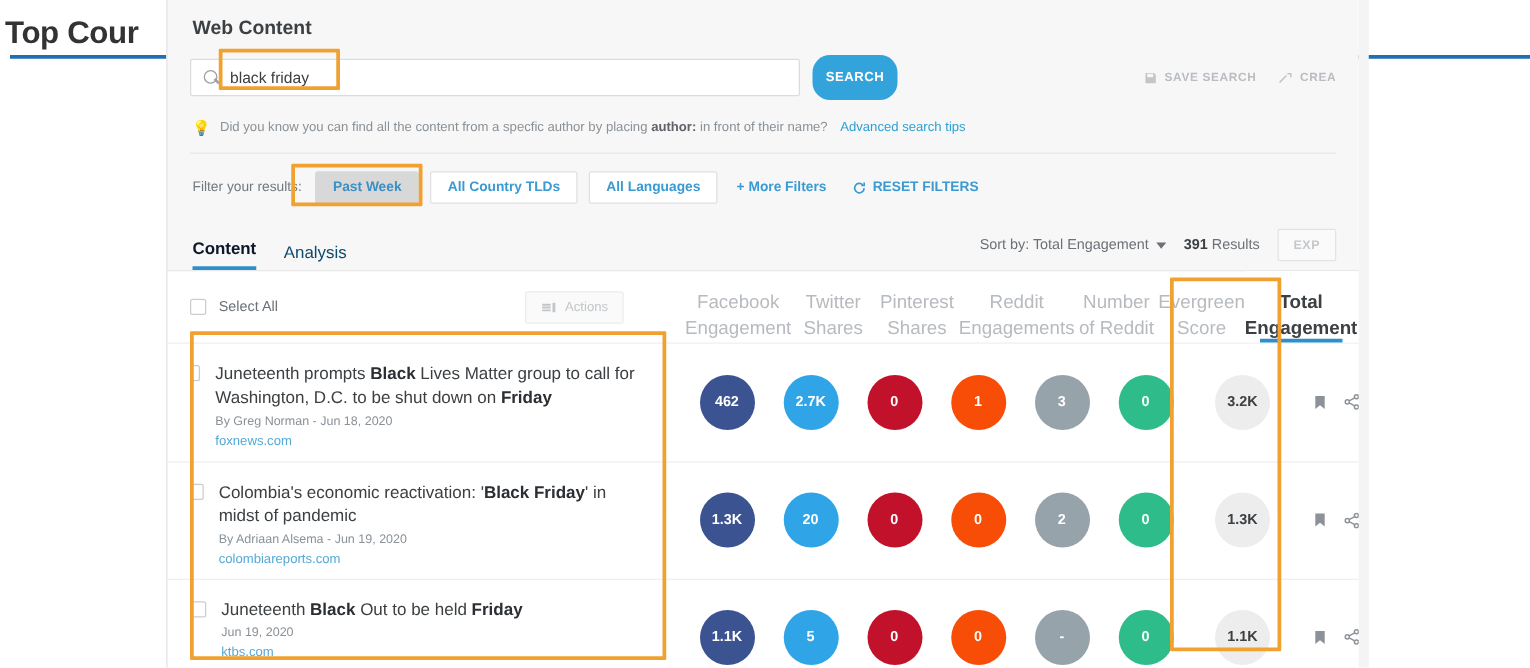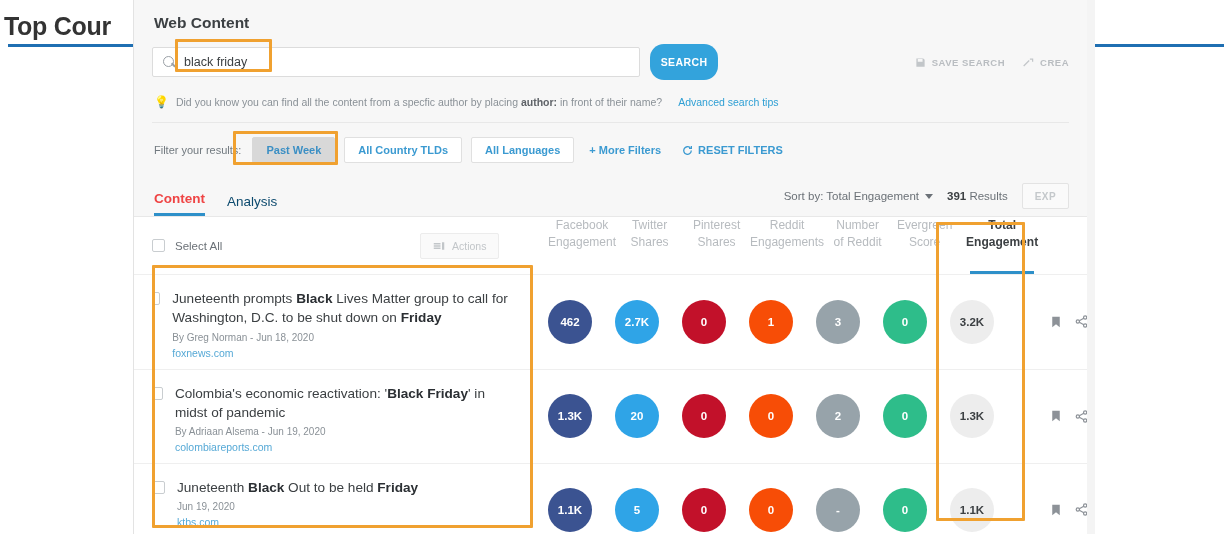--- a/index.html
+++ b/index.html
@@ -69,39 +69,39 @@
     color: #b9bdc1; font-size: 9.5px; font-weight: bold; letter-spacing: .5px;
   }
   .head-action { display: flex; align-items: center; gap: 6px; white-space: nowrap; cursor: pointer; }
   .mini-ico { width: 11px; height: 11px; color:#c2c6c9; display:inline-block; }
 
   
   .tip-row { display: flex; align-items: center; gap: 7px; margin: 16px 0 0 2px; }
   .bulb { color: #f0a830; font-size: 12px; line-height: 1; }
   .tip-text { font-size: 10.5px; color: #8a9197; }
   .tip-text b { color: #5f6368; }
-  .tip-link { font-size: 10.5px; color: #2e9fd4; margin-left: 9px; cursor:pointer; }
+  .tip-link { font-size: 10.5px; color: #2e9fd4; margin-left: 3px; cursor:pointer; }
 
   .divider { height:1px; background:#e8e8e8; margin: 14px 0 0 0; }
 
   
   .filter-row { display: flex; align-items: center; gap: 9px; margin-top: 14px; margin-left: 2px; }
   .filter-label { font-size: 11px; color: #71797f; margin-right: 2px; }
   .chip {
     height: 26px; padding: 0 13px; border: 1px solid #e0e0e0; background:#ffffff;
     border-radius: 2px; display:flex; align-items:center; justify-content:center;
     font-size: 11px; font-weight: bold; color:#3b9ad1; cursor:pointer; white-space: nowrap;
   }
   .chip.active { background:#d8d8d8; border-color:#d8d8d8; color:#3b8fc4; }
   .chip.plain { border:none; background:transparent; color:#3b9ad1; padding:0 6px; gap:5px; }
 
   
   .tabs-row { display:flex; align-items:flex-end; gap: 22px; margin: 20px 0 0 2px; }
   .tab { font-size: 13.5px; color: #0c4a6e; padding-bottom: 7px; cursor: pointer; }
-  .tab.active { color:#ef4444; font-weight: bold; border-bottom: 3px solid #2e90c9; }
+  .tab.active { color:#0f172a; font-weight: bold; border-bottom: 3px solid #2e90c9; }
   .tabs-right { margin-left:auto; display:flex; align-items:center; gap:14px; padding-bottom: 7px;}
   .sortby { font-size:11.5px; color:#6b7177; display:flex; align-items:center; gap:6px; cursor:pointer;}
   .caret { width:0;height:0;border-left:4.5px solid transparent;border-right:4.5px solid transparent;border-top:5px solid #6b7177; }
   .results { font-size:11.5px; color:#6b7177; }
   .results b { color:#3c4043; }
   .export {
     height:26px;padding:0 12px;border:1px solid #e3e3e3;background:#fafafa;border-radius:2px;
     display:flex;align-items:center;font-size:10px;font-weight:bold;color:#c4c8cb;letter-spacing:.4px;cursor:pointer;
   }
 
@@ -112,22 +112,22 @@
   .chk {
     width:13px;height:13px;border:1px solid #c9cdd0;border-radius:2px;background:#fff;cursor:pointer;
   }
   .th-select-label{ font-size:11.5px;color:#6b7177; }
   .th-actions { flex: 0 0 128px; display:flex; align-items:center; justify-content:flex-start; }
   .actions-btn {
     height:26px;padding:0 12px;border:1px solid #ececec;background:#fafafa;border-radius:2px;
     display:flex;align-items:center;gap:7px;font-size:10.5px;color:#c2c6c9;cursor:pointer;
   }
   .metric-head {
-    flex: 0 0 67px; text-align:center; font-size:12px; color:#b7bbbf;
-    line-height: 1.45; display:flex;flex-direction:column;justify-content:flex-start;align-items:center;
+    flex: 0 0 67px; text-align:center; font-size:15px; color:#b7bbbf;
+    line-height: 1.45; display:flex;flex-direction:column;justify-content:flex-end;align-items:center;
   }
   .metric-head.total {
     color:#3c4043; font-weight:bold; background:#ffffff; position:relative; flex: 0 0 88px;
   }
   .metric-head.total .underline {
     position:absolute; left:12px; right:12px; bottom:0; height:3px; background:#2e90c9;
   }
   .th-right { flex:1; }
 
   .row {
@@ -137,21 +137,21 @@
   .row-title-cell { flex: 0 0 396px; padding: 14px 30px 10px 0; display:flex; gap:12px; }
   .row-chk { margin-top: 3px; }
   .row-title {
     font-size: 13.6px; color:#3c4043; line-height:1.42; margin:0 0 4px 0; font-weight: normal;
   }
   .row-title b { font-weight: bold; color:#2b2f33; }
   .row-meta { font-size:10px; color:#8a9197; margin-bottom:4px; }
   .row-domain { font-size:10.5px; color:#56a9d6; cursor:pointer; }
 
   .row-metrics { display:flex; align-items:center; }
-  .bubble-cell { flex: 0 0 67px; display:flex; align-items:center; }
+  .bubble-cell { flex: 0 0 67px; display:flex; align-items:center; justify-content:center; }
   .bubble-cell.total { flex: 0 0 88px; }
   .bubble {
     width:44px;height:44px;border-radius:50%;
     display:flex;align-items:center;justify-content:center;
     font-size:11.5px;font-weight:bold;color:#ffffff;
   }
   .bubble.gray-total { background:#ededed; color:#3c4043; }
 
   .row-icons { flex:1; display:flex; align-items:center; gap:13px; padding-left: 12px; }
   .ricon { color:#8d9298; cursor:pointer; display:flex; align-items:center;}

